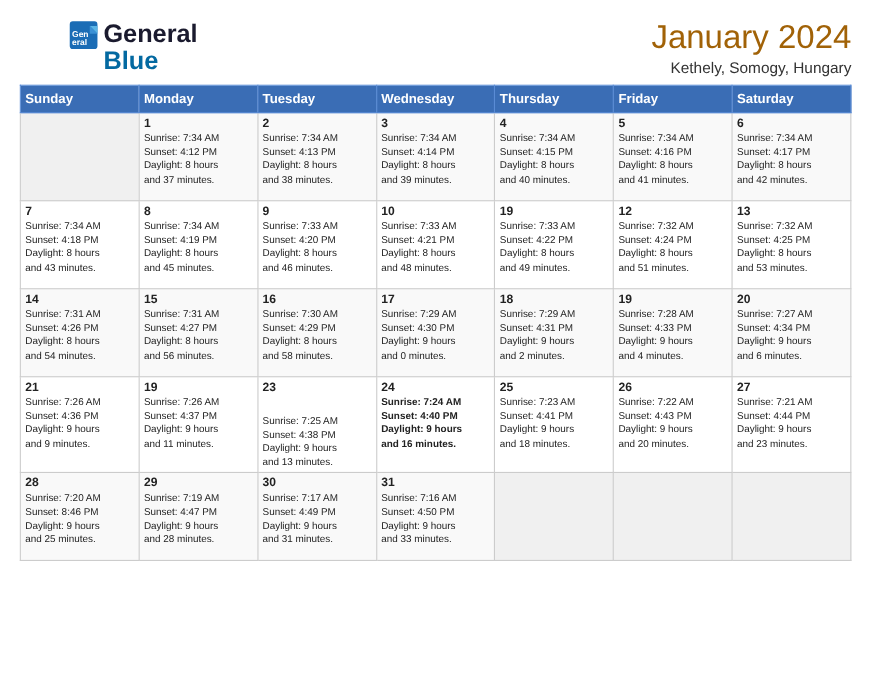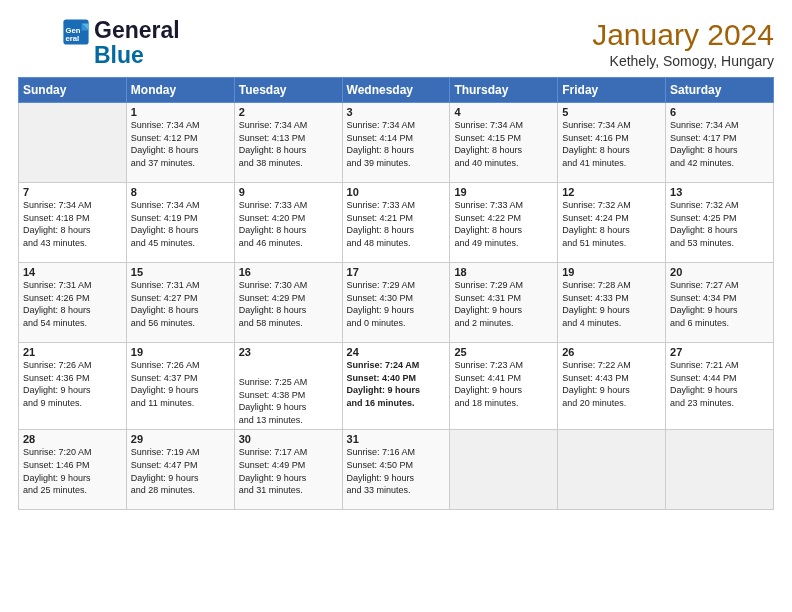--- a/index.html
+++ b/index.html
@@ -331,21 +331,21 @@
             <div class="day-info" style="white-space: pre-line;">Sunrise: 7:21 AM
 Sunset: 4:44 PM
 Daylight: 9 hours
 and 23 minutes.</div>
           </td>
         </tr>
         <tr>
           <td>
             <span class="day-num">28</span>
             <div class="day-info" style="white-space: pre-line;">Sunrise: 7:20 AM
-Sunset: 1:46 PM
+Sunset: 8:46 PM
 Daylight: 9 hours
 and 25 minutes.</div>
           </td>
           <td>
             <span class="day-num">29</span>
             <div class="day-info" style="white-space: pre-line;">Sunrise: 7:19 AM
 Sunset: 4:47 PM
 Daylight: 9 hours
 and 28 minutes.</div>
           </td>

